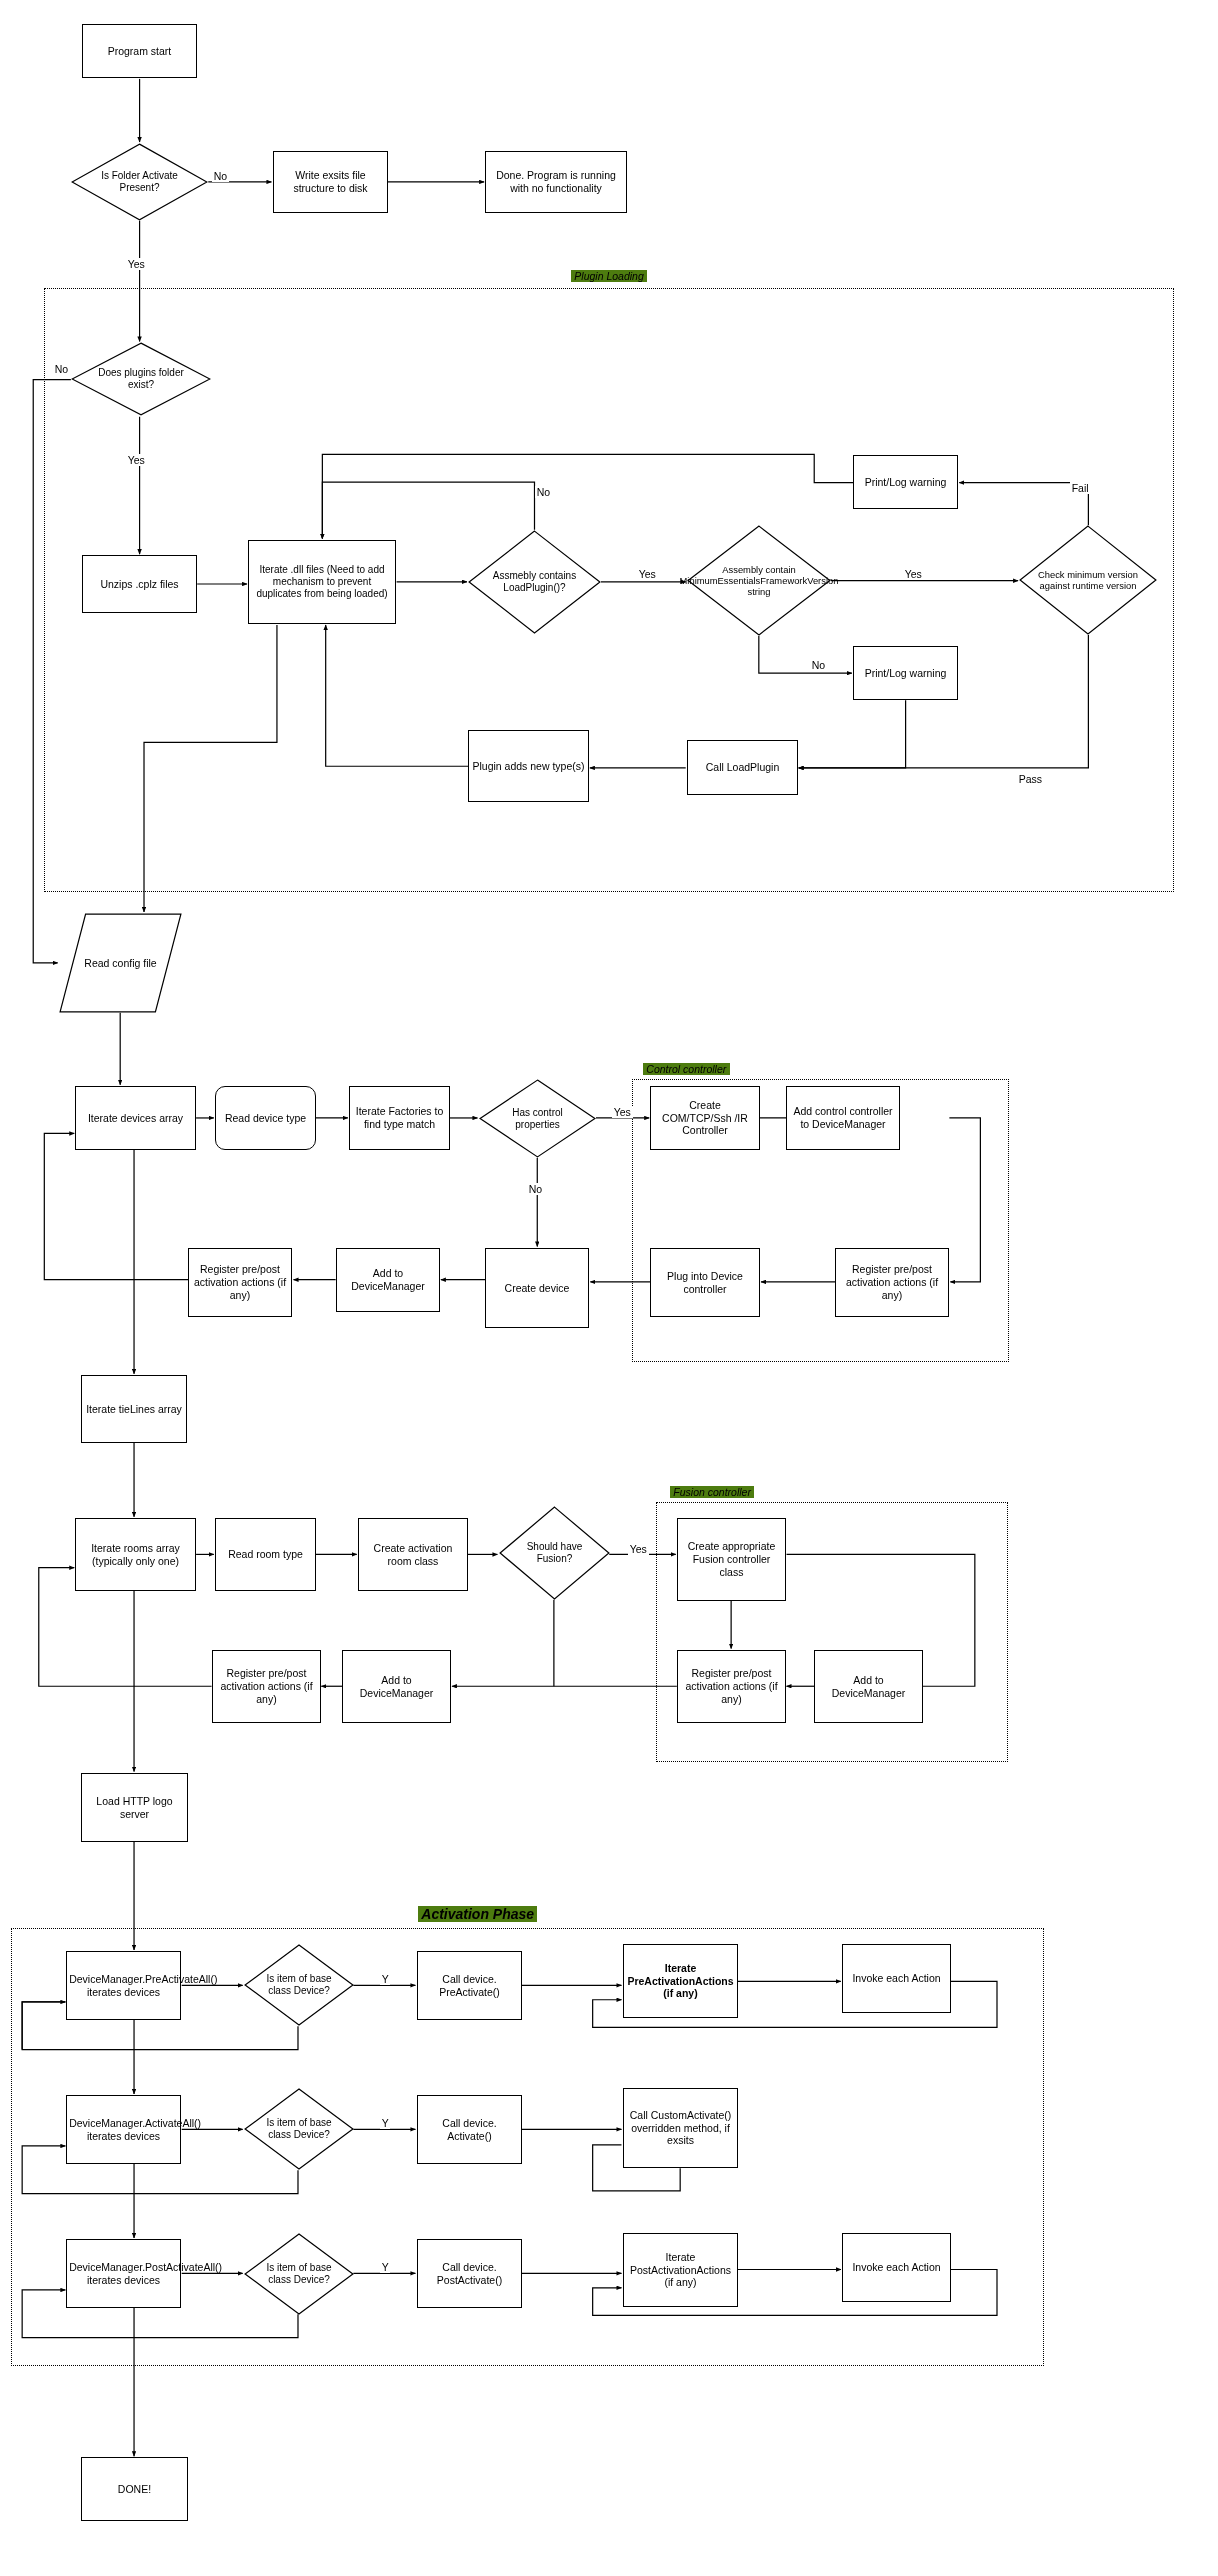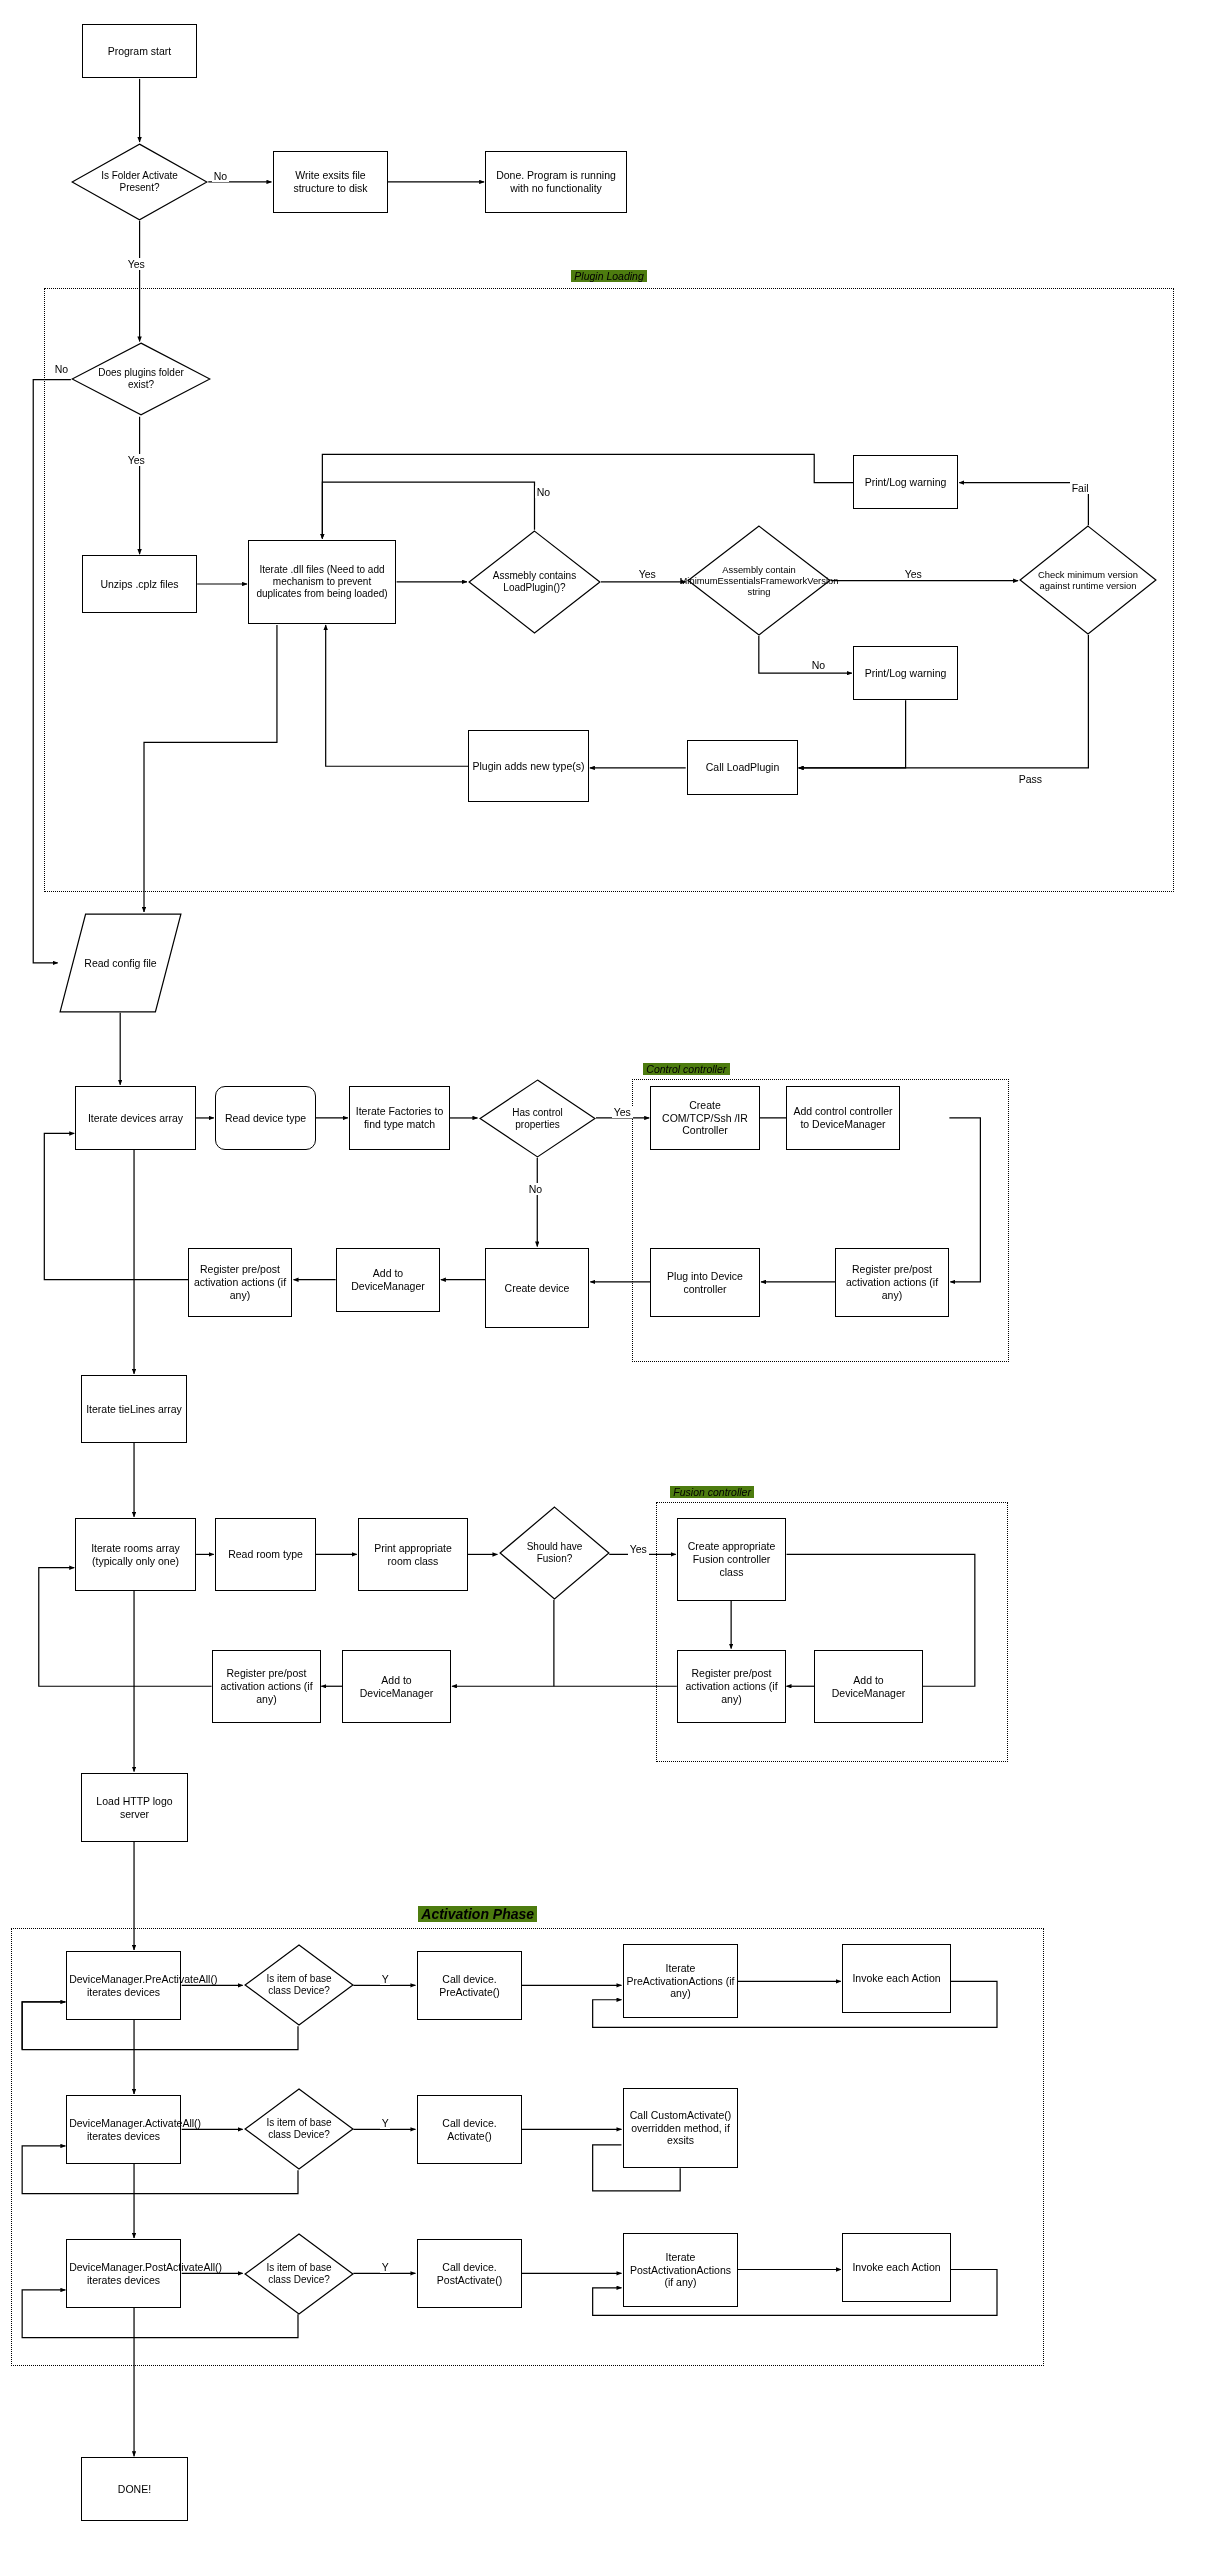--- a/index.html
+++ b/index.html
@@ -371,21 +371,21 @@
       <span>Iterate tieLines array</span>
     </div>
 
   <div class="node" style="left:75px;top:1518px;width:121px;height:73px;">
       <span>Iterate rooms array (typically only one)</span>
     </div>
   <div class="node" style="left:215px;top:1518px;width:101px;height:73px;">
       <span>Read room type</span>
     </div>
   <div class="node" style="left:358px;top:1518px;width:110px;height:73px;">
-      <span>Print appropriate room class</span>
+      <span>Create activation room class</span>
     </div>
 
   <div class="diamond-wrap" style="left:499px;top:1506px;width:111px;height:94px;">
     <svg class="dshape" viewBox="0 0 200 170" preserveAspectRatio="none">
         <polygon points="100,2 198,85 100,168 2,85" fill="#fff" stroke="#000" stroke-width="2.2"></polygon>
       </svg>
     <div class="dlabel">Should have Fusion?</div>
   </div>
 
   <div class="node" style="left:677px;top:1518px;width:109px;height:83px;">
@@ -413,21 +413,21 @@
     </div>
   <div class="diamond-wrap" style="left:244px;top:1944px;width:110px;height:82px;">
     <svg class="dshape" viewBox="0 0 198 148" preserveAspectRatio="none">
         <polygon points="99,2 196,74 99,146 2,74" fill="#fff" stroke="#000" stroke-width="2.2"></polygon>
       </svg>
     <div class="dlabel">Is item of base class Device?</div>
   </div>
   <div class="node" style="left:417px;top:1951px;width:105px;height:69px;">
       <span>Call device. PreActivate()</span>
     </div>
-  <div class="node" style="left:623px;top:1944px;width:115px;height:74px;">
+  <div class="node" style="left:623px;top:1944px;width:115px;height:74px;font-weight:bold;">
       <span>Iterate PreActivationActions (if any)</span>
     </div>
   <div class="node" style="left:842px;top:1944px;width:109px;height:69px;">
       <span>Invoke each Action</span>
     </div>
 
   <div class="node" style="left:66px;top:2095px;width:115px;height:69px;">
       <span>DeviceManager.ActivateAll() iterates devices</span>
     </div>
   <div class="diamond-wrap" style="left:244px;top:2088px;width:110px;height:82px;">

